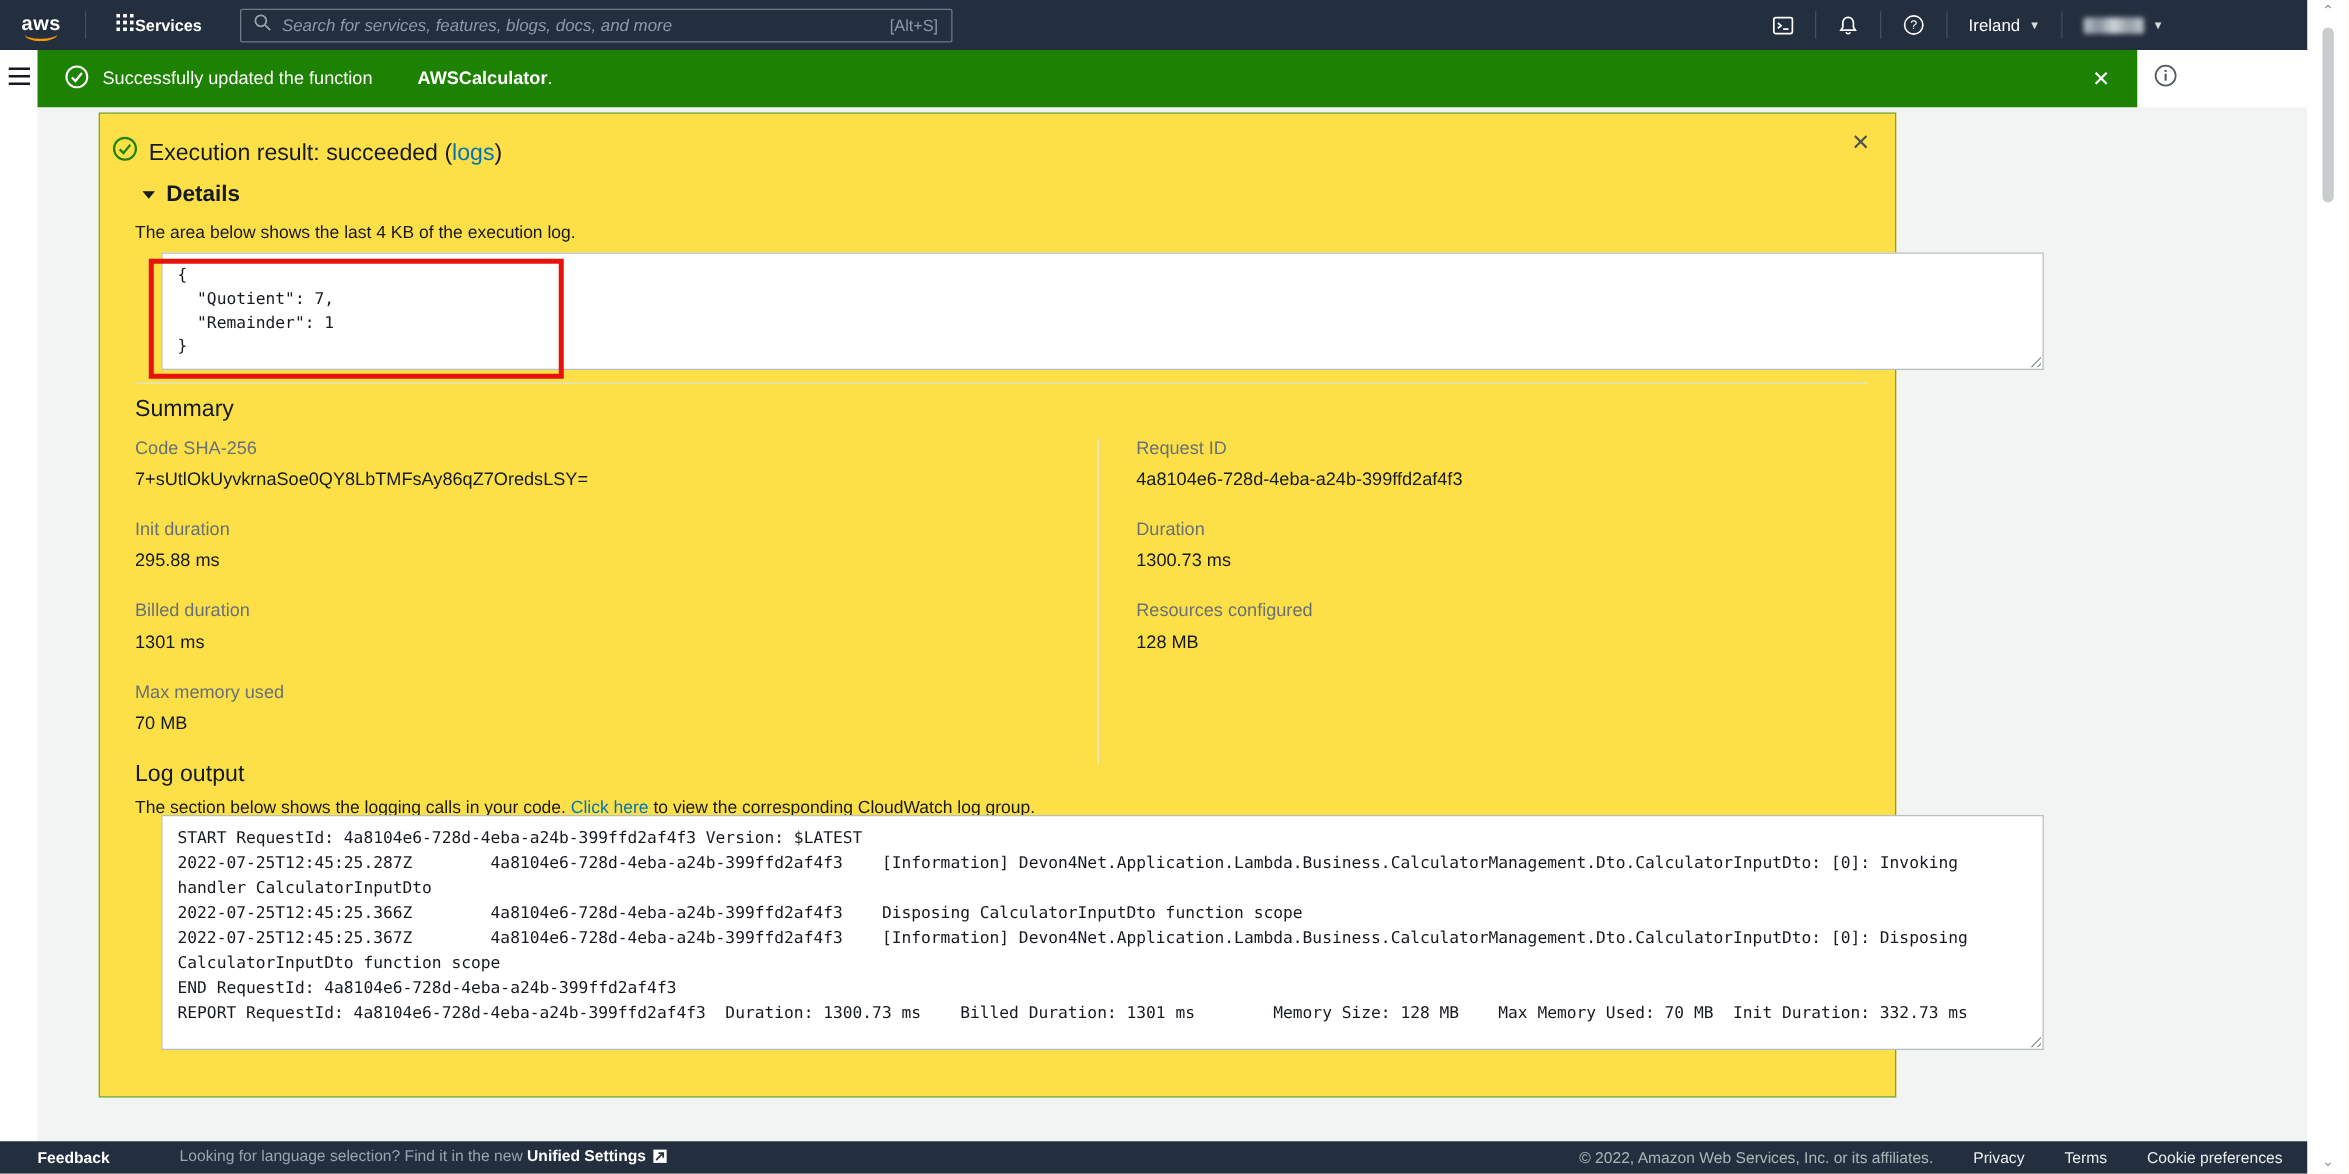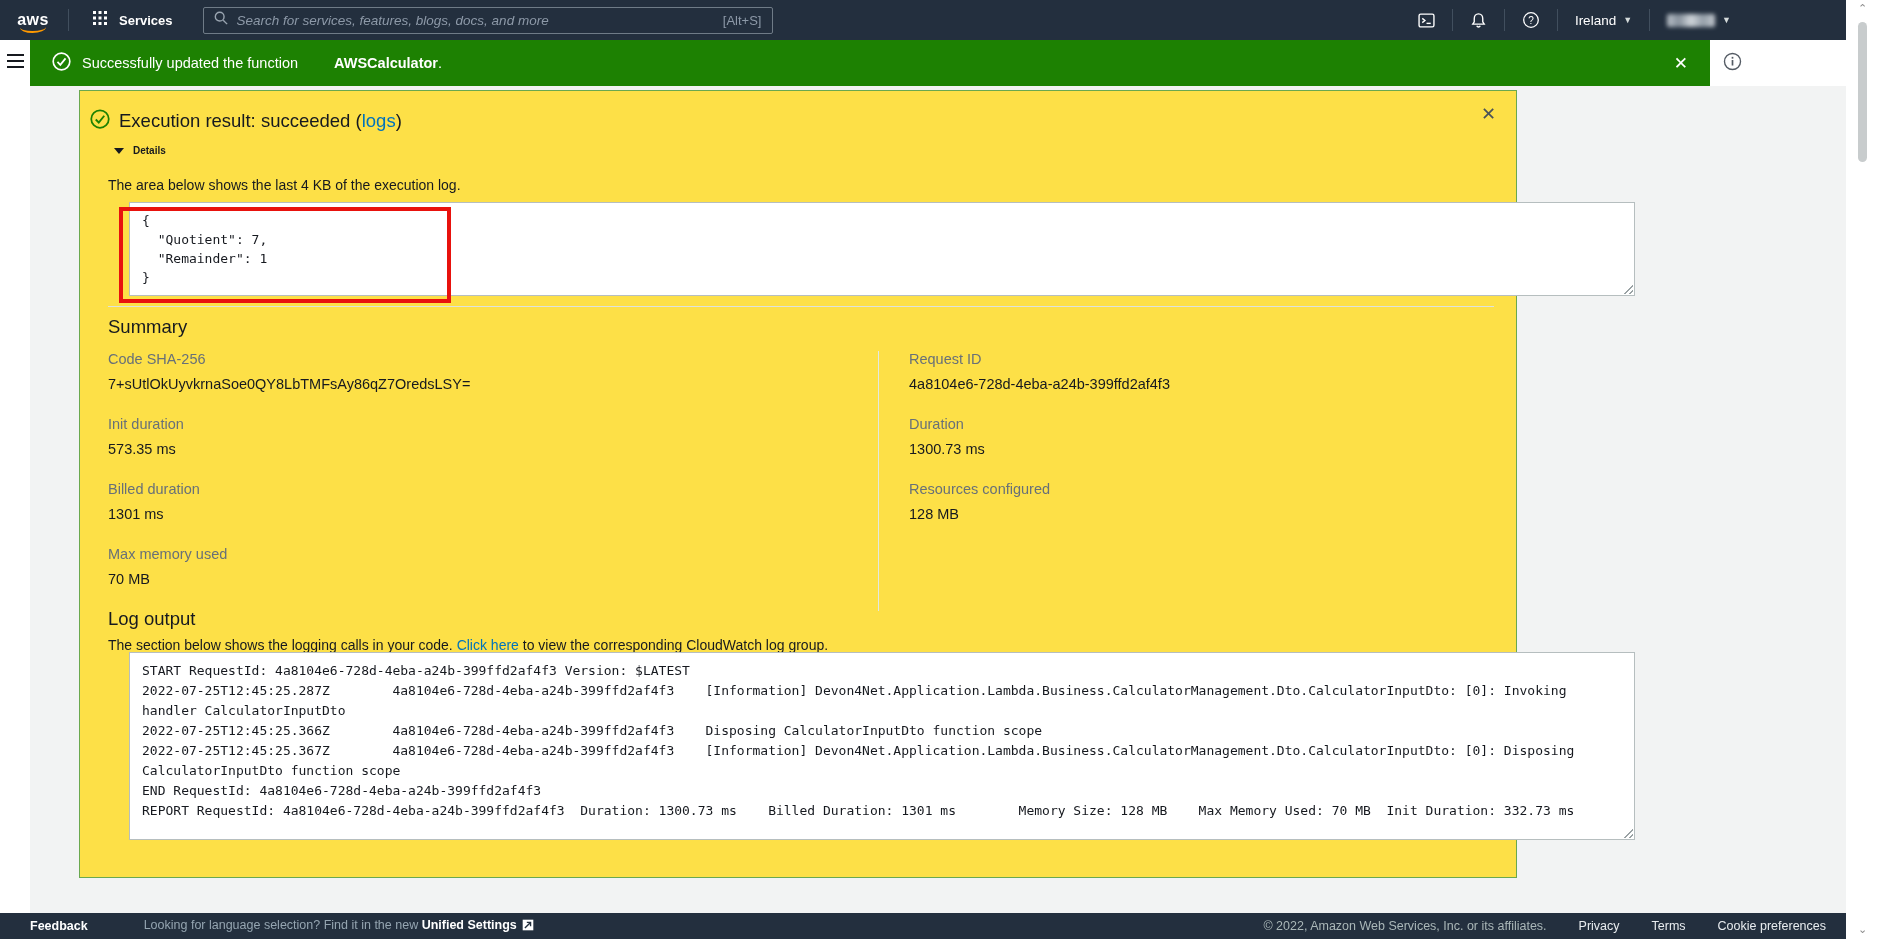--- a/index.html
+++ b/index.html
@@ -16,21 +16,21 @@
     background:#232f3e; display:flex; align-items:center; color:#fff;
   }
   .aws-logo { margin-left:16px; position:relative; width:34px; text-align:center; }
   .aws-logo .aws-txt { color:#fff; font-weight:bold; font-size:16px; letter-spacing:.5px; }
   .aws-logo .smile {
     position:absolute; left:4px; bottom:-4px; width:26px; height:7px;
     border-bottom:2px solid #ff9900; border-radius:0 0 60% 55% / 0 0 100% 90%;
   }
   .nav-divider { width:1px; height:22px; background:#414f5e; }
   .nav-divider.m1 { margin:0 14px 0 18px; }
-  .services-btn { display:flex; align-items:center; gap:12px; padding:12px 10px; height:40px; cursor:pointer; }
+  .services-btn { display:flex; align-items:center; gap:1px; padding:12px 10px; height:40px; cursor:pointer; }
   .services-btn span.lbl { font-size:13px; font-weight:bold; }
   .search-box {
     margin-left:20px; width:570px; height:27px; border:1px solid #6f7b87; border-radius:2px;
     display:flex; align-items:center; padding:0 10px; background:#232f3e;
   }
   .search-placeholder { color:#8d99a8; font-style:italic; font-size:13.5px; flex:1; margin-left:9px; }
   .search-shortcut { color:#8d99a8; font-size:13px; }
   .nav-right { margin-left:auto; margin-right:100px; display:flex; align-items:center; }
   .nav-icon-btn { padding:0 15px; height:40px; display:flex; align-items:center; cursor:pointer; }
   .nav-right .nav-divider { margin:0 2px; }
@@ -65,21 +65,21 @@
     position:absolute; left:49px; top:4px; width:1438px; height:788px;
     background:#fde047; border:1px solid #6aa84f;
   }
   .panel-header { position:absolute; top:18px; left:10px; display:flex; align-items:center; gap:9px; }
   .panel-title { font-size:18.5px; color:#16191f; }
   .panel-title .logs-link { color:#0073bb; cursor:pointer; }
   .panel-close { position:absolute; top:14px; right:20px; font-size:18px; color:#4b5358; cursor:pointer; line-height:1; }
 
   .details-row { position:absolute; top:54px; left:34px; display:flex; align-items:center; gap:9px; cursor:pointer; }
   .tri-down { width:0; height:0; border-top:6px solid #16191f; border-left:5px solid transparent; border-right:5px solid transparent; }
-  .details-lbl { font-size:10px; font-weight:bold; color:#16191f; }
+  .details-lbl { font-size:18px; font-weight:bold; color:#16191f; }
 
   .log-intro { position:absolute; top:86px; left:28px; font-size:14px; color:#16191f; }
 
   .exec-log-box {
     position:absolute; top:111px; left:49px; width:1506px; height:94px;
     background:#fff; border:1px solid #b6bebf;
     padding:8px 12px; font-family:"DejaVu Sans Mono", monospace;
     font-size:13px; line-height:19px; color:#16191f; white-space:pre-wrap;
   }
   .resize-grip {
@@ -275,21 +275,21 @@
     <div class="section-heading summary-heading">Summary</div>
 
     <div class="summary-grid">
       <div class="sum-col-left">
         <div class="field">
           <div class="field-label">Code SHA-256</div>
           <div class="field-value">7+sUtlOkUyvkrnaSoe0QY8LbTMFsAy86qZ7OredsLSY=</div>
         </div>
         <div class="field">
           <div class="field-label">Init duration</div>
-          <div class="field-value">573.35 ms</div>
+          <div class="field-value">295.88 ms</div>
         </div>
         <div class="field">
           <div class="field-label">Billed duration</div>
           <div class="field-value">1301 ms</div>
         </div>
         <div class="field">
           <div class="field-label">Max memory used</div>
           <div class="field-value">70 MB</div>
         </div>
       </div>

